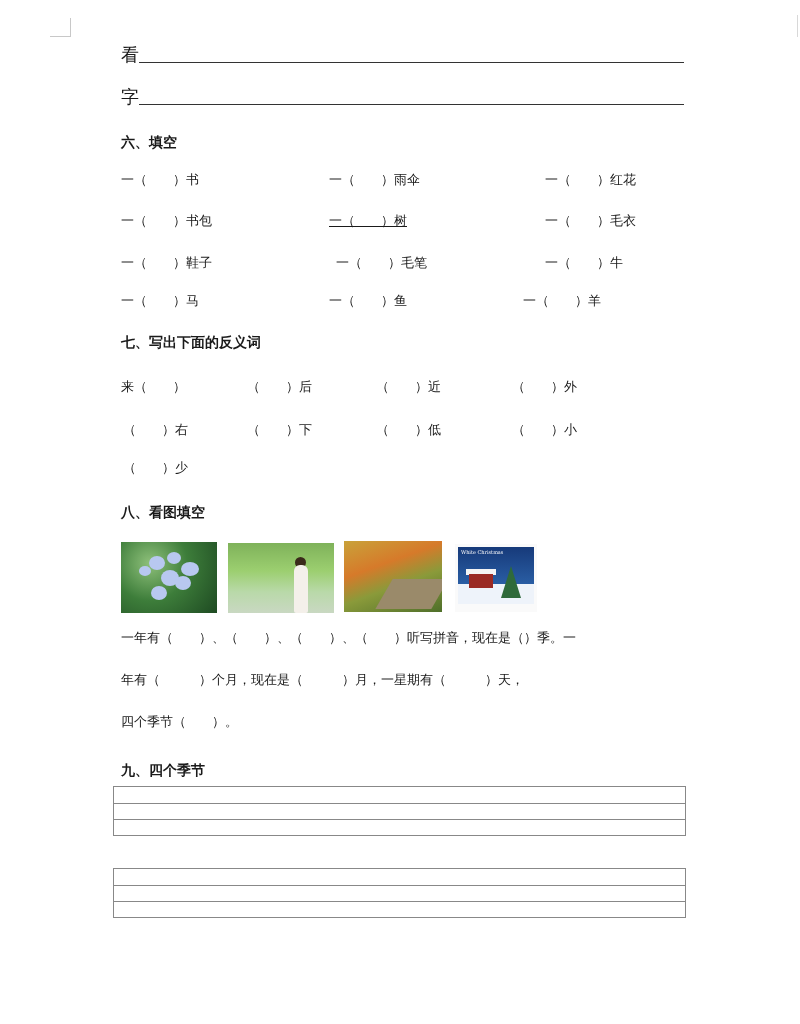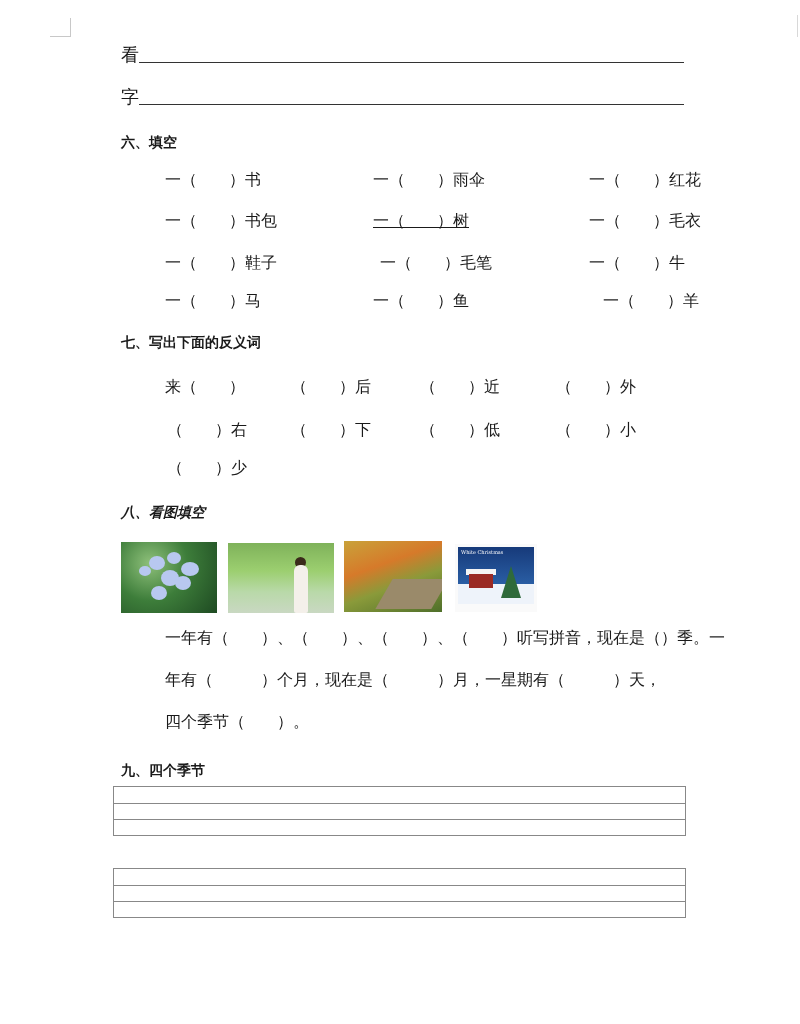--- a/index.html
+++ b/index.html
@@ -5,21 +5,21 @@
   html, body { margin:0; padding:0; background:#ffffff; }
   body { width:800px; height:1024px; position:relative; overflow:hidden;
          font-family:"DejaVu Sans", "Liberation Sans", sans-serif; color:#1a1a1a; }
   .corner { position:absolute; left:50px; top:18px; width:20px; height:18px;
             border-right:1px solid #c8c8c8; border-bottom:1px solid #c8c8c8; }
   .rmark { position:absolute; left:797px; top:15px; width:1px; height:22px; background:#d8d8d8; }
   .line-row { position:absolute; left:121px; width:563px; height:26px; display:flex; align-items:flex-end; }
   .line-row .lbl { font-size:18px; line-height:22px; }
   .line-row .uline { flex:1; border-bottom:1.5px solid #333; height:0; margin-bottom:3px; }
   .heading { position:absolute; left:121px; font-size:14px; font-weight:bold; line-height:24px; }
-  .cell { position:absolute; font-size:16px; line-height:24px; white-space:pre;margin-left:44px; }
+  .cell { position:absolute; font-size:13px; line-height:24px; white-space:pre; }
   .img { position:absolute; overflow:hidden; }
   .img1 { left:121px; top:542px; width:96px; height:71px;
           background: radial-gradient(circle at 30% 30%, #8ec07a 0, #3d7d3a 45%, #1e4a22 100%); }
   .img2 { left:228px; top:543px; width:106px; height:70px;
           background: linear-gradient(180deg, #7fb25a 0%, #9ccf70 40%, #b9d9a9 70%, #c9d8c2 100%); }
   .img3 { left:344px; top:541px; width:98px; height:71px;
           background: linear-gradient(160deg, #c9a23a 0%, #d67a2a 35%, #8a9a3a 60%, #4f6f2a 100%); }
   .img4 { left:455px; top:544px; width:82px; height:68px; background:#fafafa; }
   .img4 .sky { position:absolute; left:3px; top:3px; width:76px; height:48px;
                background: linear-gradient(180deg, #173a7a 0%, #2f68b0 100%); }
@@ -61,37 +61,37 @@
 <div class="cell" style="left:121px;top:209px;">一（　　）书包</div>
 <div class="cell" style="left:329px;top:209px;text-decoration:underline;">一（　　）树</div>
 <div class="cell" style="left:545px;top:209px;">一（　　）毛衣</div>
 
 <div class="cell" style="left:121px;top:251px;">一（　　）鞋子</div>
 <div class="cell" style="left:336px;top:251px;">一（　　）毛笔</div>
 <div class="cell" style="left:545px;top:251px;">一（　　）牛</div>
 
 <div class="cell" style="left:121px;top:289px;">一（　　）马</div>
 <div class="cell" style="left:329px;top:289px;">一（　　）鱼</div>
-<div class="cell" style="left:559px;top:289px;">一（　　）羊</div>
+<div class="cell" style="left:523px;top:289px;">一（　　）羊</div>
 
 <div class="heading" style="top:330px;">七、写出下面的反义词</div>
 
 <div class="cell" style="left:121px;top:375px;">来（　　）</div>
 <div class="cell" style="left:247px;top:375px;">（　　）后</div>
 <div class="cell" style="left:376px;top:375px;">（　　）近</div>
 <div class="cell" style="left:512px;top:375px;">（　　）外</div>
 
 <div class="cell" style="left:123px;top:418px;">（　　）右</div>
 <div class="cell" style="left:247px;top:418px;">（　　）下</div>
 <div class="cell" style="left:376px;top:418px;">（　　）低</div>
 <div class="cell" style="left:512px;top:418px;">（　　）小</div>
 
 <div class="cell" style="left:123px;top:456px;">（　　）少</div>
 
-<div class="heading" style="top:500px;font-style:italic;">八、看图填空</div>
+<div class="heading" style="top:500px;">八、看图填空</div>
 
 <div class="img img1">
   <div class="flower" style="left:28px;top:14px;width:16px;height:14px;"></div>
   <div class="flower" style="left:46px;top:10px;width:14px;height:12px;"></div>
   <div class="flower" style="left:60px;top:20px;width:18px;height:14px;"></div>
   <div class="flower" style="left:40px;top:28px;width:18px;height:16px;"></div>
   <div class="flower" style="left:54px;top:34px;width:16px;height:14px;"></div>
   <div class="flower" style="left:30px;top:44px;width:16px;height:14px;"></div>
   <div class="flower" style="left:18px;top:24px;width:12px;height:10px;"></div>
 </div>

